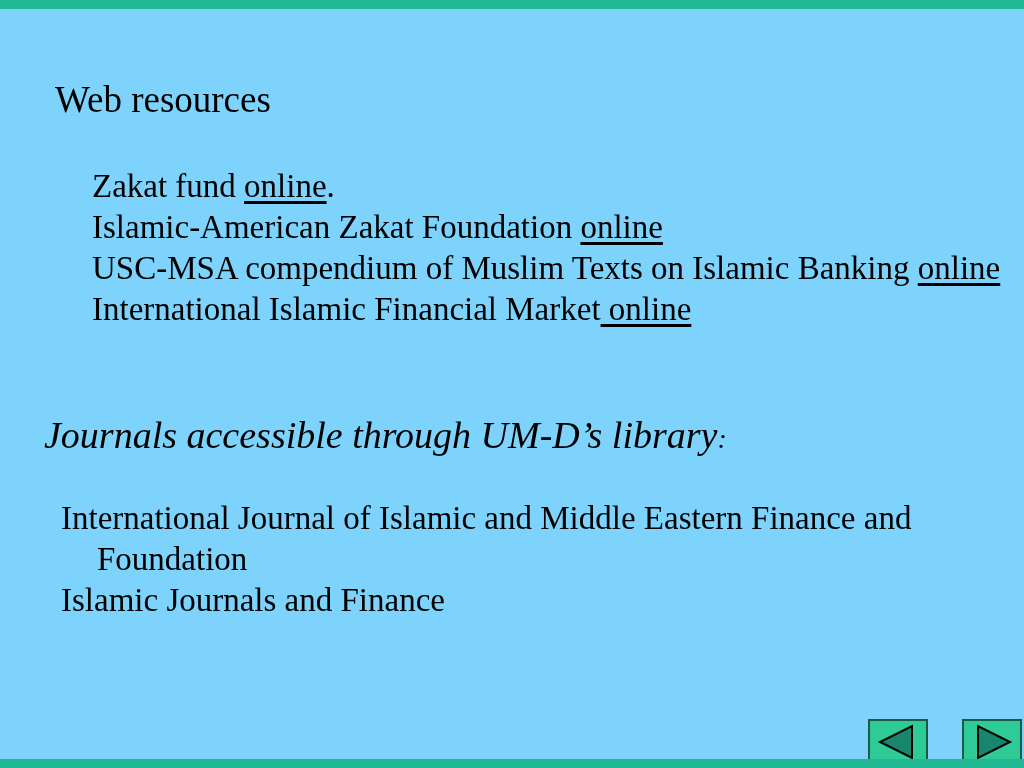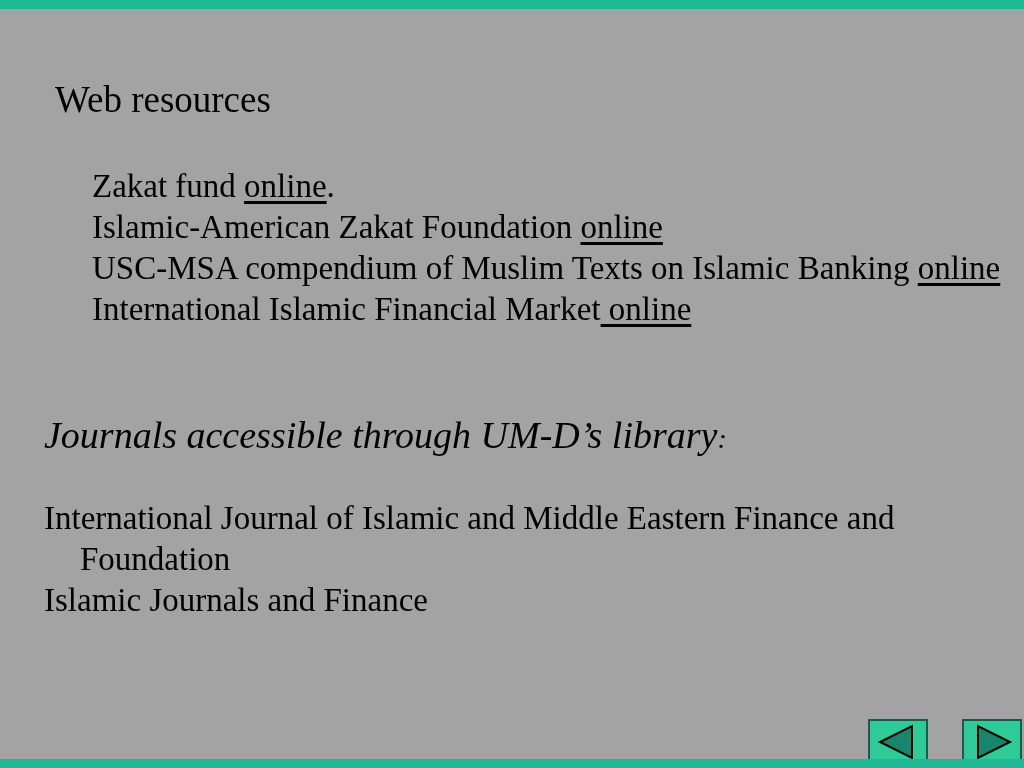--- a/index.html
+++ b/index.html
@@ -4,21 +4,21 @@
 <style>
   html, body {
     margin: 0;
     padding: 0;
     background: #ffffff;
   }
   .slide {
     position: relative;
     width: 1024px;
     height: 768px;
-    background: #a3a3a3;
+    background: #7dd3fc;
     overflow: hidden;
     font-family: "Liberation Serif", "DejaVu Serif", serif;
     color: #000000;
   }
   .edge-bar {
     position: absolute;
     left: 0;
     width: 1024px;
     height: 9px;
     background: #21b993;
@@ -67,21 +67,21 @@
   }
 
   .journals-block {
     position: absolute;
     left: 44px;
     top: 498px;
     font-size: 33px;
     line-height: 41px;
     white-space: nowrap;
   }
-  .journals-block .line { height: 41px; }
+  .journals-block .line { height: 41px; margin-left: 17px; }
   .journals-block .line.indent { padding-left: 36px; }
 
   .nav-button {
     position: absolute;
     width: 60px;
     height: 46px;
     background: #2fcb97;
     border: 2px solid #1b5a4a;
     box-sizing: border-box;
     padding: 0;

